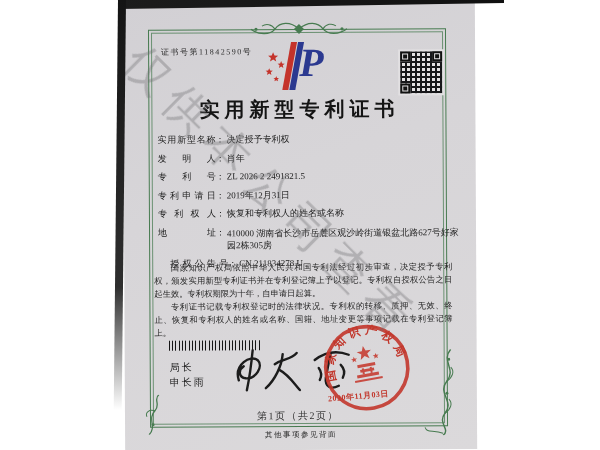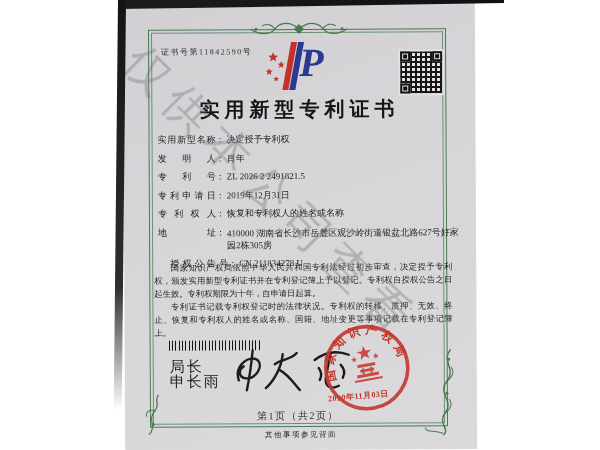--- a/index.html
+++ b/index.html
@@ -54,21 +54,21 @@
   .pair2 { margin-left:12px; }
 
   .body-text { position:absolute; left:30px; right:24px; top:261px; font-size:8.3px;
                line-height:1.58; text-align:justify; color:#262626; }
   .body-text p { text-indent:2em; }
 
   .barcode { position:absolute; left:44px; top:340px; width:92px; height:10px;
              background:repeating-linear-gradient(90deg,#151515 0 1.5px,transparent 1.5px 3px,
                #151515 3px 4.5px,transparent 4.5px 6px,#151515 6px 7px,transparent 7px 10px); }
 
-  .signer { position:absolute; left:45px; top:359px; font-size:15px; line-height:15px; color:#1e1e1e; letter-spacing:2px; }
+  .signer { position:absolute; left:45px; top:359px; font-size:10px; line-height:15px; color:#1e1e1e; letter-spacing:2px; }
 
   .signature { position:absolute; left:100px; top:344px; }
 
   .seal { position:absolute; left:198px; top:324px; transform:rotate(-10deg); }
   .seal-date { position:absolute; left:203px; top:391px; font-size:8px; color:#c2372c;
                letter-spacing:0.5px; transform:rotate(-5deg); font-weight:700; }
 
   .page-num { position:absolute; left:132px; top:409px; font-size:10px; letter-spacing:1.5px; color:#333; }
   .back-note { position:absolute; left:0; right:0; top:430px; text-align:center;
                font-size:7.5px; letter-spacing:1.5px; color:#2e2e2e; }

